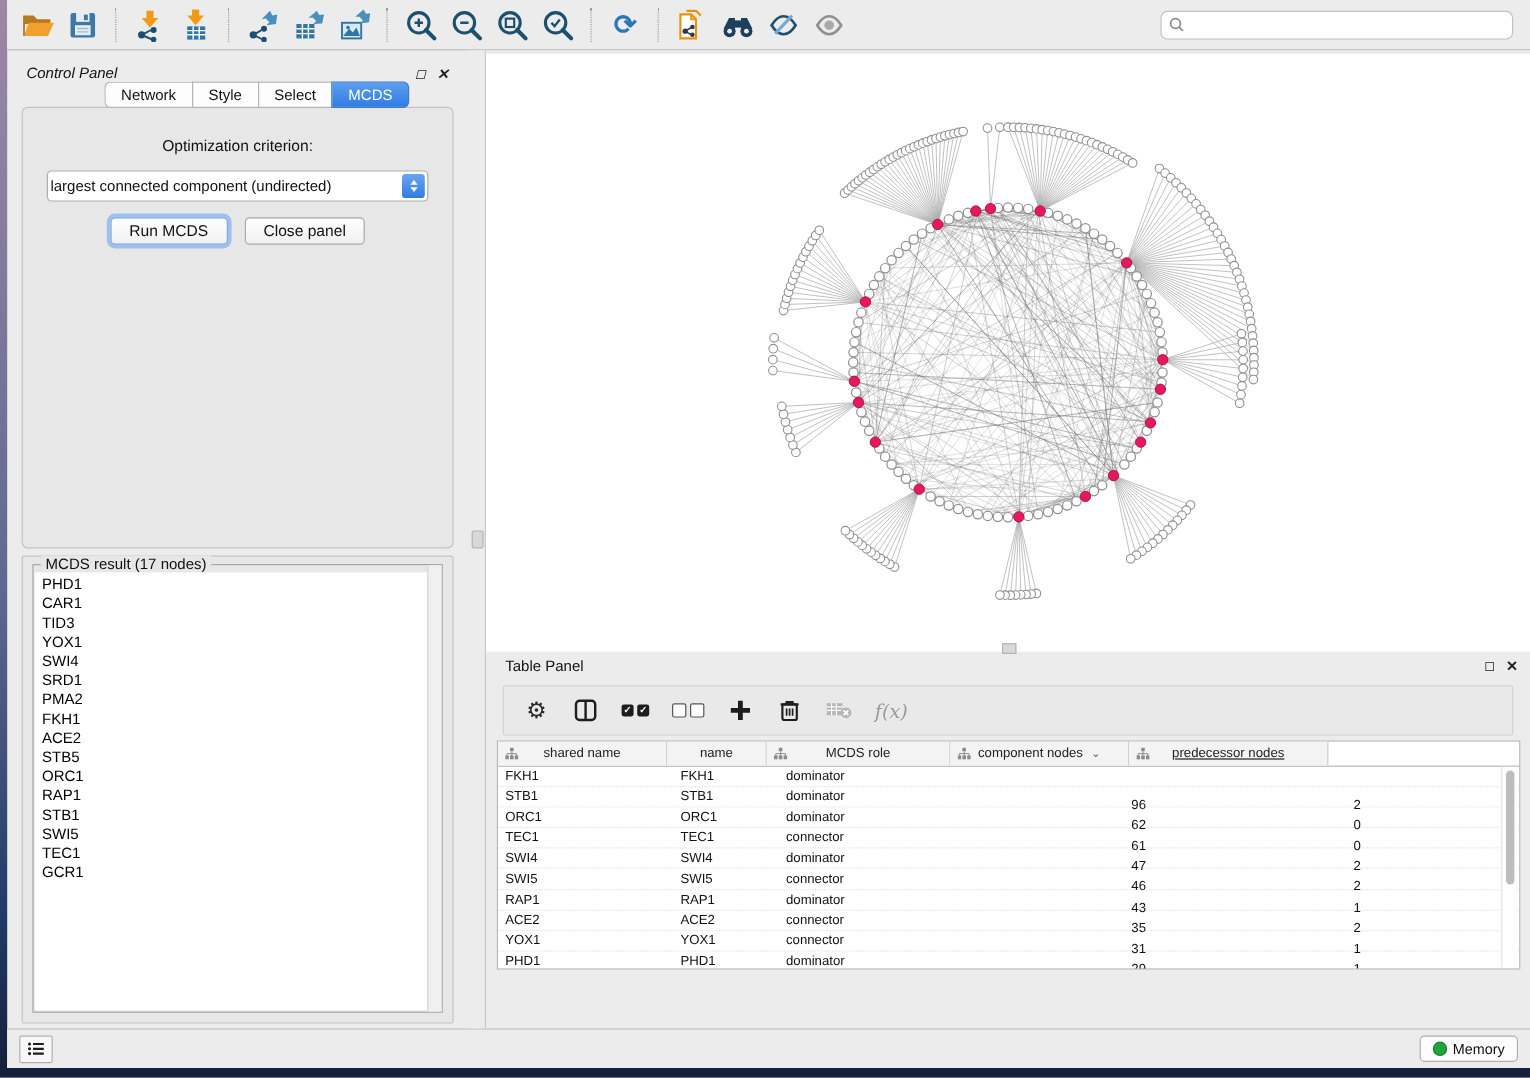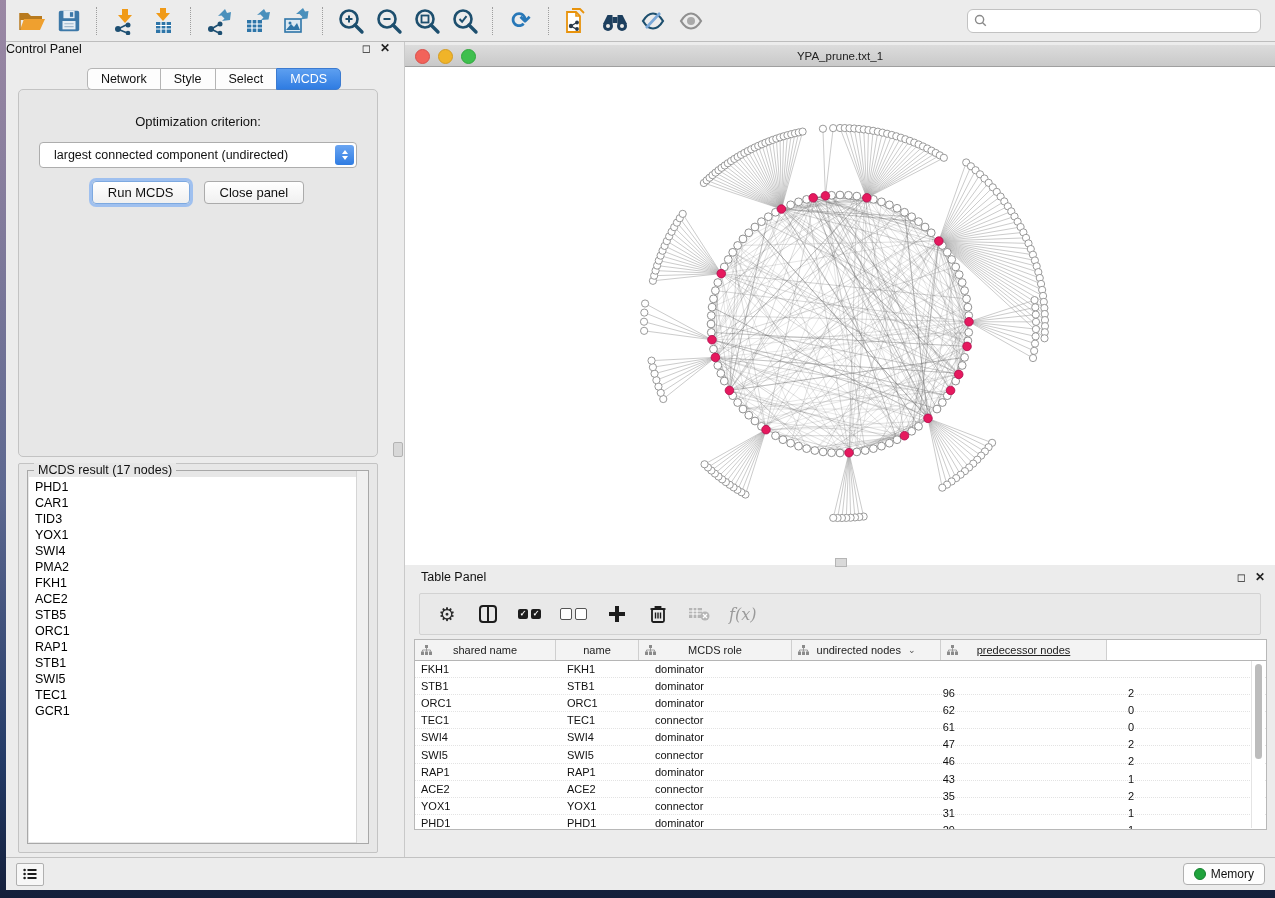--- a/index.html
+++ b/index.html
@@ -15,34 +15,34 @@
   .tb-sep{width:1px;height:28px;margin:0 8px;border-left:1px dotted #9e9e9e;}
   .search-wrap{margin-left:auto;margin-right:14px;width:280px;height:22px;border:1px solid #c2c2c2;border-radius:6px;background:#fff;display:flex;align-items:center;padding:0 6px;}
   .search-wrap input{border:none;outline:none;flex:1;font-size:12px;font-family:"Liberation Sans",sans-serif;background:transparent;margin-left:5px;}
   .refresh-glyph{font-size:23px;font-weight:bold;color:#2878b8;line-height:1;}
 
   
   .main{flex:1;display:flex;min-height:0;}
 
   
   .control-panel{width:384px;flex:0 0 384px;display:flex;flex-direction:column;position:relative;}
-  .cp-header{height:26px;display:flex;align-items:flex-start;padding:0 0;}
+  .cp-header{height:26px;display:flex;align-items:flex-end;padding:0 16px;font-style:italic;}
   .panel-title{font-size:12.5px;color:#111;}
   .win-btns{margin-left:auto;display:flex;align-items:center;gap:9px;}
   .wbtn{font-size:12px;color:#222;line-height:1;cursor:default;}
   .seg-tabs{display:flex;justify-content:center;position:relative;z-index:2;padding-left:32px;}
   .seg-tab{font-size:12.5px;padding:3px 13px;background:#fdfdfd;border:1px solid #b5b5b5;border-right:none;color:#111;}
   .seg-tab:first-child{border-radius:5px 0 0 5px;}
   .seg-tab:last-child{border-radius:0 5px 5px 0;border-right:1px solid #b5b5b5;}
   .seg-tab.active{background:linear-gradient(#5d9ff0,#2f7ce2);color:#fff;border-color:#3c7bd0;}
   .cp-box{margin:-1px 12px 0 12px;background:#e7e7e7;border:1px solid #c3c3c3;border-radius:5px;}
   .cp-box1{height:366px;display:flex;flex-direction:column;align-items:center;}
   .opt-label{margin-top:24px;font-size:13px;color:#111;}
   .select{margin-top:13px;width:316px;height:24px;background:#fff;border:1px solid #adadad;border-radius:4px;display:flex;align-items:center;}
-  .select .sel-text{flex:1;font-size:12.5px;padding-left:14px;color:#111;}
+  .select .sel-text{flex:1;font-size:12.5px;padding-left:2px;color:#111;}
   .stepper{width:19px;height:20px;margin-right:2px;border-radius:3px;background:linear-gradient(#6aa5f2,#2f7ce2);display:flex;flex-direction:column;align-items:center;justify-content:center;gap:2px;}
   .tri-up{width:0;height:0;border-left:3.5px solid transparent;border-right:3.5px solid transparent;border-bottom:4px solid #fff;}
   .tri-down{width:0;height:0;border-left:3.5px solid transparent;border-right:3.5px solid transparent;border-top:4px solid #fff;}
   .btn-row{margin-top:13px;display:flex;gap:14px;justify-content:center;}
   .btn{font-size:13px;font-family:"Liberation Sans",sans-serif;padding:3px 15px;background:linear-gradient(#ffffff,#f0f0f0);border:1px solid #ababab;border-radius:4px;color:#111;}
   .btn.focus-ring{box-shadow:0 0 0 3px rgba(100,160,245,.55);border-color:#7da9e0;}
   .cp-box2{margin-top:6px;margin-bottom:4px;flex:1;border-radius:2px;display:flex;min-height:0;}
   .fieldset{flex:1;margin:6px 8px 8px 8px;border:1px solid #a8a8a8;position:relative;display:flex;min-height:0;}
   .legend{position:absolute;top:-8px;left:6px;background:#e7e7e7;padding:0 4px;font-size:12.5px;color:#111;}
   .mcds-list{flex:1;margin:6px 1px 1px 1px;background:#fff;overflow:hidden;position:relative;font-size:12.5px;line-height:16px;padding:2px 0 0 6px;list-style:none;}
@@ -270,20 +270,21 @@
       </div>
       <div class="cp-box cp-box2">
         <div class="fieldset">
           <span class="legend">MCDS result (17 nodes)</span>
           <ul class="mcds-list" id="mcds-list">
                 <li>PHD1</li>
                 <li>CAR1</li>
                 <li>TID3</li>
                 <li>YOX1</li>
                 <li>SWI4</li>
+                <li>SRD1</li>
                 <li>PMA2</li>
                 <li>FKH1</li>
                 <li>ACE2</li>
                 <li>STB5</li>
                 <li>ORC1</li>
                 <li>RAP1</li>
                 <li>STB1</li>
                 <li>SWI5</li>
                 <li>TEC1</li>
                 <li>GCR1</li>
@@ -291,28 +292,20 @@
           <span class="list-track"></span>
         </div>
       </div>
     </div>
 
     <div class="vsplit">
           <div class="grip"></div>
         </div>
 
     <div class="right-pane">
-      <div class="net-title">
-        <span class="tl">
-          <span class="red"></span>
-          <span class="yellow"></span>
-          <span class="green"></span>
-        </span>
-        <span class="title-text">YPA_prune.txt_1</span>
-      </div>
       <div class="net-canvas">
         <svg id="net-svg" width="877" height="498" viewBox="0 0 877 498">
               <g stroke="#6e6e6e" stroke-width="0.75" fill="none">
                 <line x1="316.25487390463525" y1="206.59568442488364" x2="492.05524103825115" y2="372.6965836577168" stroke-opacity="0.28"></line>
                 <line x1="316.25487390463525" y1="206.59568442488364" x2="561.5213011720167" y2="231.83334845991945" stroke-opacity="0.40"></line>
                 <line x1="316.25487390463525" y1="206.59568442488364" x2="426.56299632931155" y2="128.27619890222016" stroke-opacity="0.31"></line>
                 <line x1="316.25487390463525" y1="206.59568442488364" x2="327.74042001297164" y2="328.66856005952866" stroke-opacity="0.22"></line>
                 <line x1="316.25487390463525" y1="206.59568442488364" x2="332.65741910243065" y2="178.46977565787506" stroke-opacity="0.39"></line>
                 <line x1="316.25487390463525" y1="206.59568442488364" x2="460.1666515400806" y2="130.4786988279833" stroke-opacity="0.26"></line>
                 <line x1="316.25487390463525" y1="206.59568442488364" x2="526.2167747730647" y2="348.2167747730646" stroke-opacity="0.35"></line>
@@ -1108,21 +1101,21 @@
                   <span>MCDS role</span>
                 </div>
                 <div class="th" style="width: 148px;">
                   <svg class="tree-ic" width="11" height="10" viewBox="0 0 11 10">
                     <rect x="4" y="0" width="3" height="3" fill="#8a8a8a"></rect>
                     <rect x="0" y="6.5" width="3" height="3.5" fill="#8a8a8a"></rect>
                     <rect x="4" y="6.5" width="3" height="3.5" fill="#8a8a8a"></rect>
                     <rect x="8" y="6.5" width="3" height="3.5" fill="#8a8a8a"></rect>
                     <path d="M5.5 3v2M1.5 6.5V5h8v1.5M5.5 5v1.5" stroke="#8a8a8a" fill="none" stroke-width="0.8"></path>
                   </svg>
-                  <span>undirected nodes</span>
+                  <span>component nodes</span>
                   <span class="chev">⌄</span>
                 </div>
                 <div class="th" style="width: 165px; text-decoration: underline;">
                   <svg class="tree-ic" width="11" height="10" viewBox="0 0 11 10">
                     <rect x="4" y="0" width="3" height="3" fill="#8a8a8a"></rect>
                     <rect x="0" y="6.5" width="3" height="3.5" fill="#8a8a8a"></rect>
                     <rect x="4" y="6.5" width="3" height="3.5" fill="#8a8a8a"></rect>
                     <rect x="8" y="6.5" width="3" height="3.5" fill="#8a8a8a"></rect>
                     <path d="M5.5 3v2M1.5 6.5V5h8v1.5M5.5 5v1.5" stroke="#8a8a8a" fill="none" stroke-width="0.8"></path>
                   </svg>

